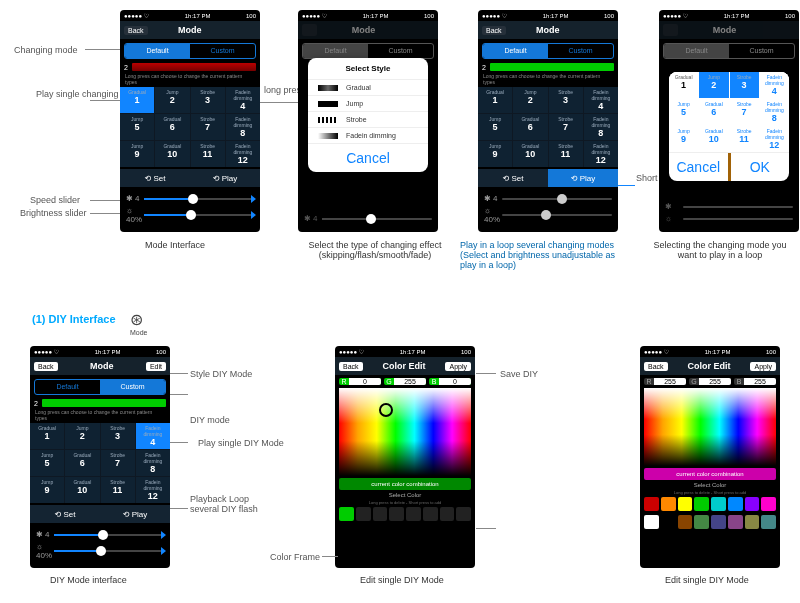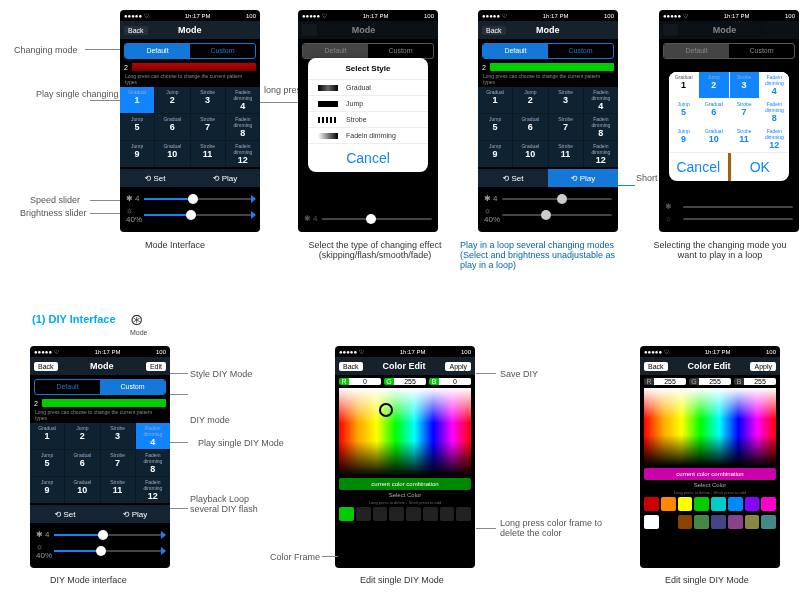--- a/index.html
+++ b/index.html
@@ -556,21 +556,20 @@
         <div style="background: rgb(34, 34, 34);"></div>
         <div style="background: rgb(34, 34, 34);"></div>
         <div style="background: rgb(34, 34, 34);"></div>
         <div style="background: rgb(34, 34, 34);"></div>
         <div style="background: rgb(34, 34, 34);"></div>
       </div>
   </div>
 
   <div class="annot" style="left:500px; top:369px;">Save DIY</div>
   <div class="arrow" style="left:476px; top:373px; width:20px;"></div>
-  <div class="annot" style="left:500px; top:518px; width:120px;">Long press color frame to delete the color</div>
   <div class="arrow" style="left:476px; top:528px; width:20px;"></div>
   <div class="annot" style="left:270px; top:552px;">Color Frame</div>
   <div class="arrow" style="left:322px; top:556px; width:16px;"></div>
 
   <div class="phone" style="left:640px; top:346px; width:140px; height:222px;">
     <div class="status">
         <span>●●●●● ♡</span>
         <span>1h:17 PM</span>
         <span>100</span>
       </div>

